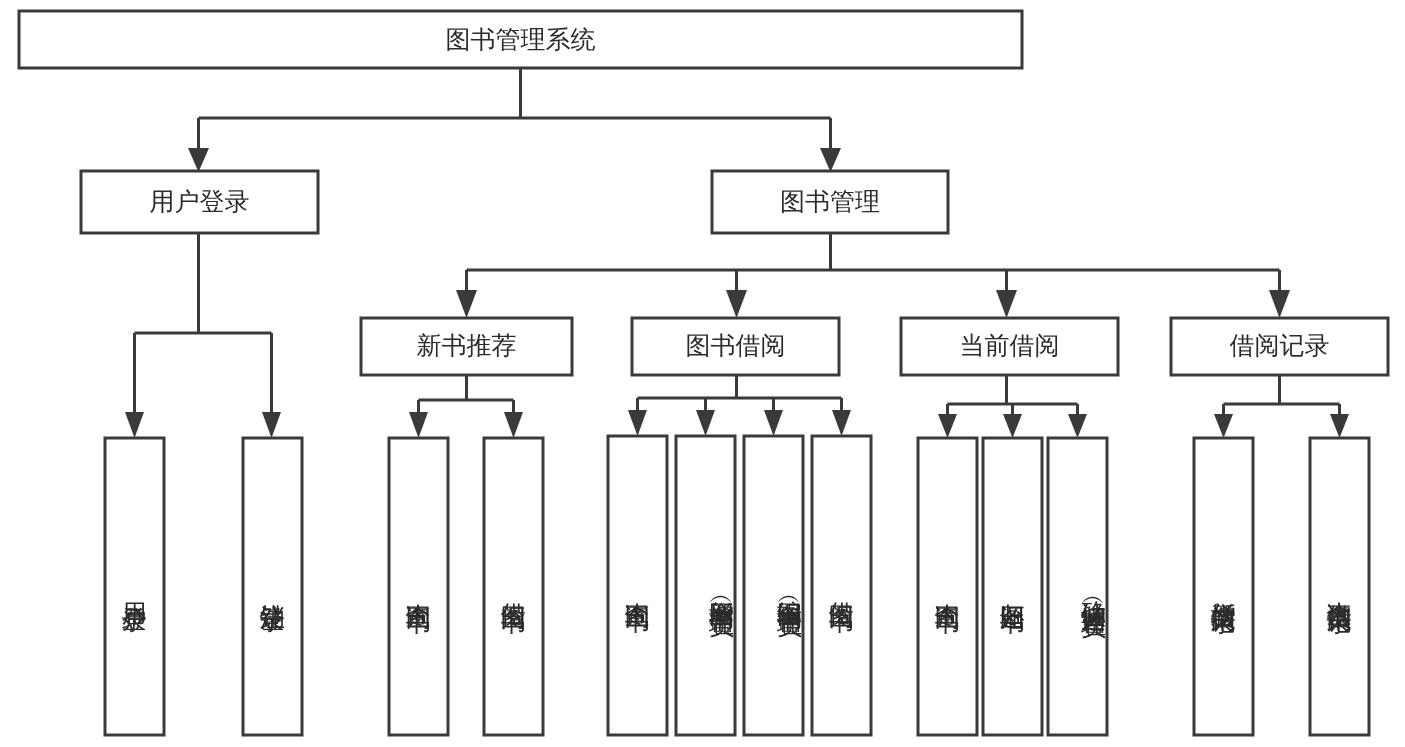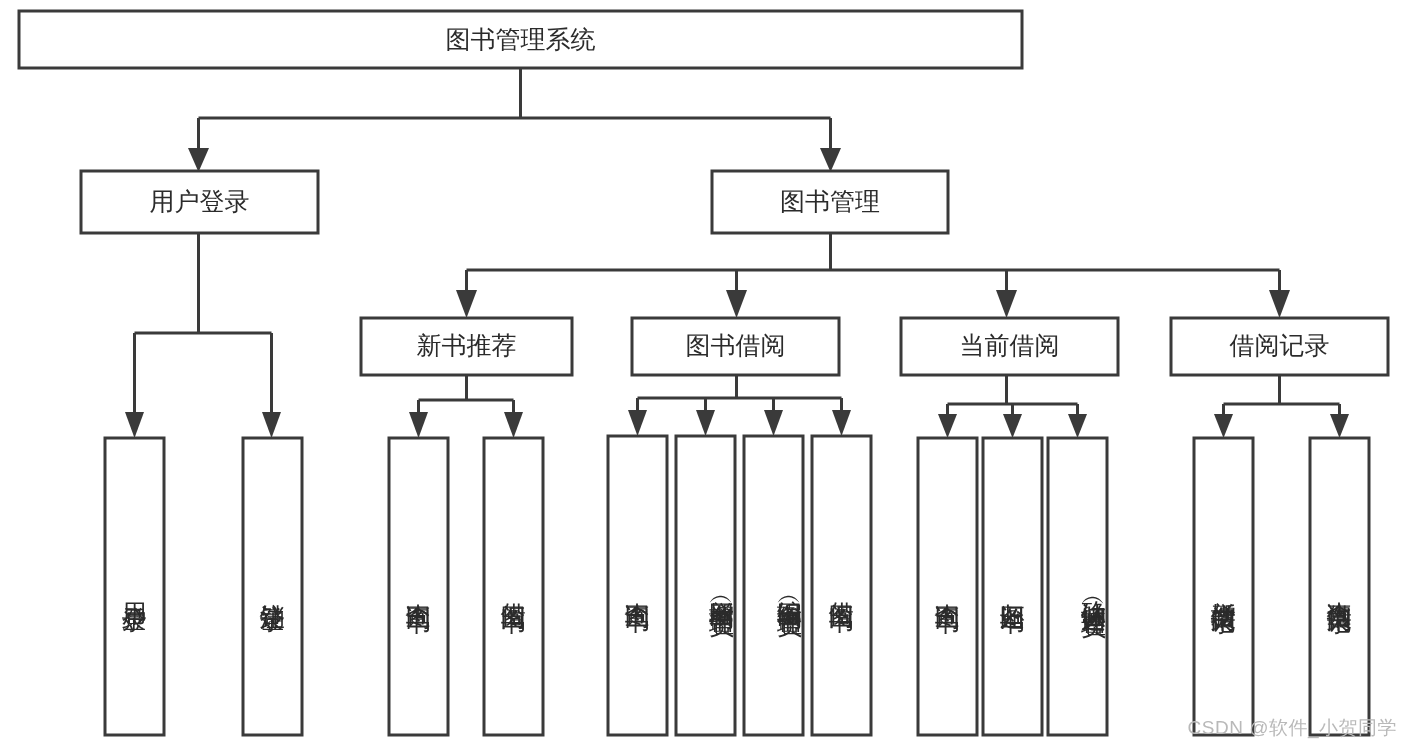--- a/index.html
+++ b/index.html
@@ -211,15 +211,14 @@
   <div class="node-label-v" style="left:744px; top:436px; width:59px; height:299px; align-items:flex-start; padding-top:6px; box-sizing:border-box;">编辑图书（管理员）</div>
   <div class="node-label-v" style="left:812px; top:436px; width:59px; height:299px;">借阅图书</div>
 
   <div class="node-label-v" style="left:918px; top:438px; width:59px; height:297px;">查询图书</div>
   <div class="node-label-v" style="left:983px; top:438px; width:59px; height:297px;">归还图书</div>
   <div class="node-label-v" style="left:1048px; top:438px; width:59px; height:297px; align-items:flex-start; padding-top:6px; box-sizing:border-box;">确认归还（管理员）</div>
 
   <div class="node-label-v" style="left:1194px; top:438px; width:59px; height:297px;">新增借阅记录</div>
   <div class="node-label-v" style="left:1310px; top:438px; width:59px; height:297px;">查询借阅记录</div>
 
-  <div class="watermark">CSDN @软件_小贺同学</div>
 
 </div>
 
 </body></html>

